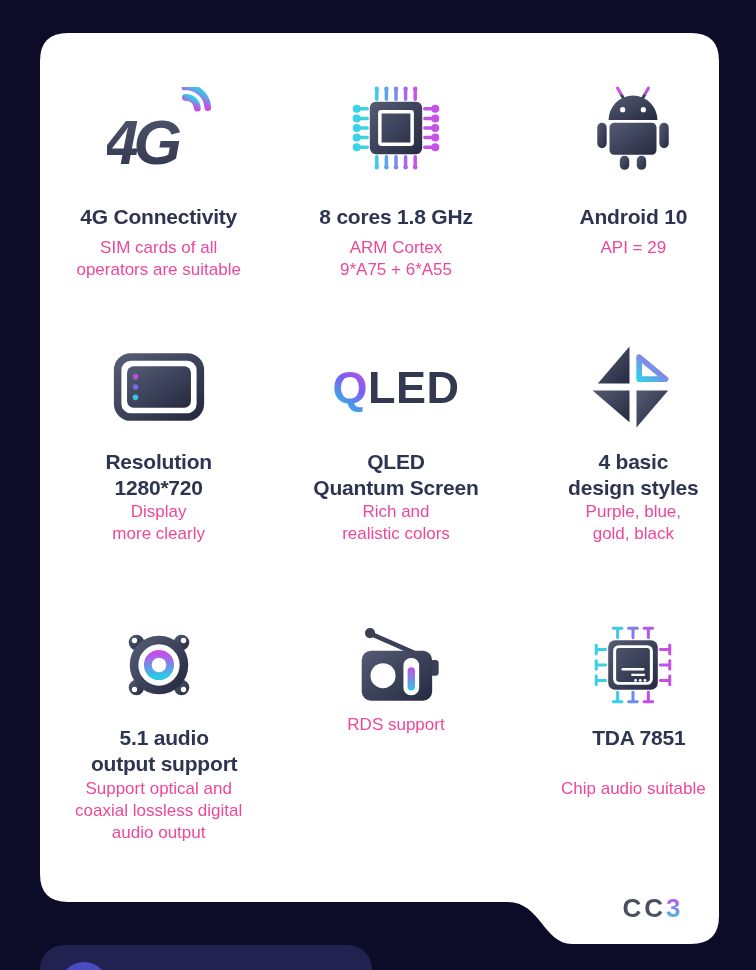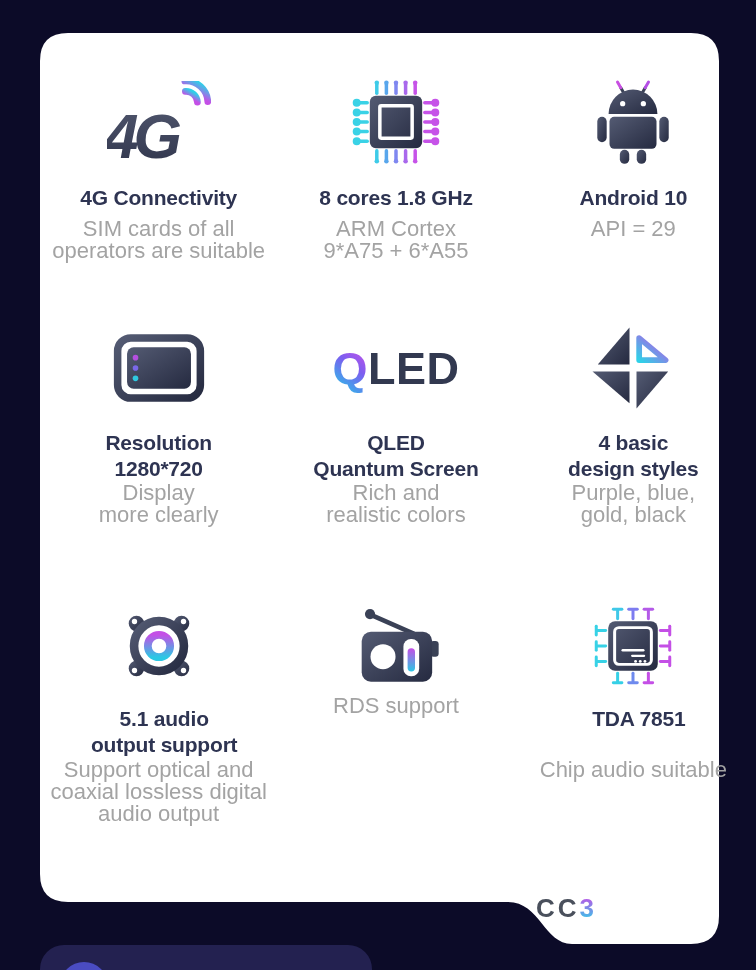--- a/index.html
+++ b/index.html
@@ -4,51 +4,51 @@
 <style>
   html,body{margin:0;padding:0;}
   body{
     width:756px;height:970px;position:relative;overflow:hidden;
     background:#0c0b28;
     font-family:"Liberation Sans", sans-serif;
     -webkit-font-smoothing:antialiased;
   }
   svg{display:block;}
   .bg{position:absolute;left:0;top:0;}
-  .content{position:absolute;left:40px;top:32px;width:712px;}
+  .content{position:absolute;left:40px;top:38px;width:712px;}
   .row{display:grid;grid-template-columns:1fr 1fr 1fr;}
   .row1{margin-top:42px;}
   .row2{margin-top:64px;}
   .row3{margin-top:72px;}
   .cell{display:flex;flex-direction:column;align-items:center;text-align:center;}
   .icon-box{display:flex;align-items:center;justify-content:center;}
   .row1 .icon-box{height:96px;}
   .row2 .icon-box{height:84px;}
   .row3 .icon-box{height:96px;}
   .title{
-    margin-top:15px;font-size:21px;font-weight:bold;color:#2e3452;
+    margin-top:28px;font-size:21px;font-weight:bold;color:#2e3452;
     line-height:26px;white-space:pre-line;letter-spacing:-0.2px;
   }
   .row2 .title{margin-top:20px;min-height:52px;}
   .row3 .title{margin-top:12px;min-height:52px;margin-left:11px;}
   .desc{
-    margin-top:7px;font-size:22px;color:#a3a3a3;line-height:22px;white-space:pre-line;
+    margin-top:7px;font-size:17px;color:#ec4899;line-height:22px;white-space:pre-line;
   }
   .row2 .desc{margin-top:0;}
   .row3 .desc{margin-top:1px;}
   
   .qled-logo{font-size:45px;font-weight:bold;letter-spacing:0.5px;line-height:1;}
   .qled-logo .q{
     background:linear-gradient(38deg,#26c6e8 8%,#7a5ff0 55%,#cb50e8 92%);
     -webkit-background-clip:text;background-clip:text;color:transparent;
   }
   .qled-logo .led{color:#323950;}
   
   .cc3{
-    position:absolute;left:536px;top:894px;width:170px;text-align:left;
+    position:absolute;left:568px;top:894px;width:170px;text-align:center;
     font-size:26px;font-weight:bold;letter-spacing:3px;line-height:28px;
   }
   .cc3 .cc{color:#4a505c;}
   .cc3 .three{
     background:linear-gradient(180deg,#c44fe6 10%,#35c8e8 90%);
     -webkit-background-clip:text;background-clip:text;color:transparent;
   }
 </style>
 </head>
 <body>

